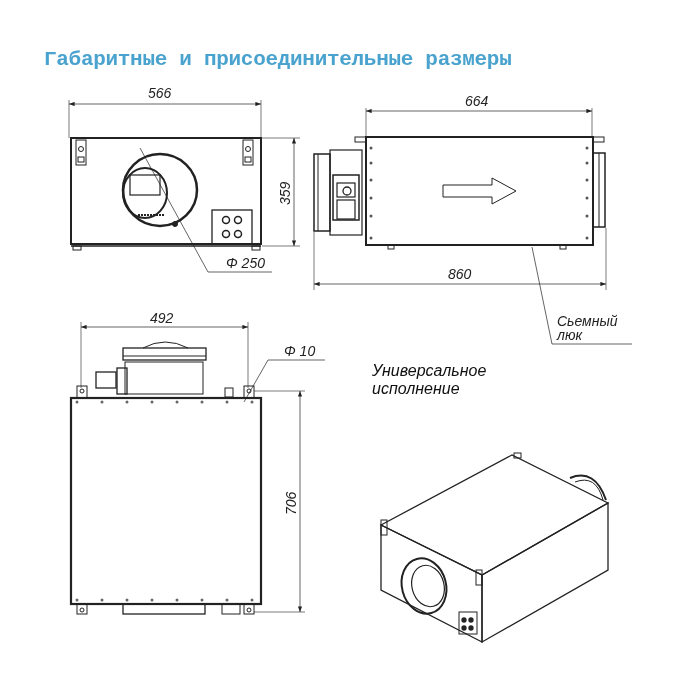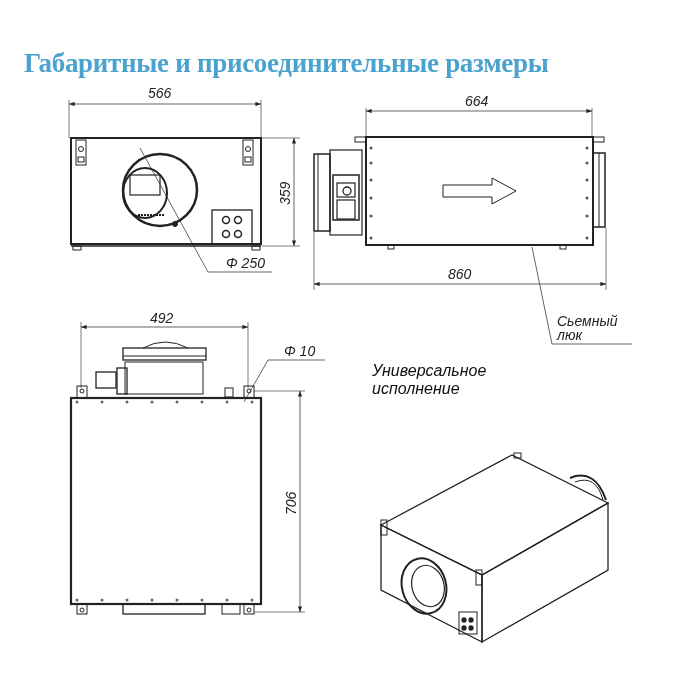--- a/index.html
+++ b/index.html
@@ -1,17 +1,17 @@
 <!DOCTYPE html>
 <html><head>
 <meta charset="utf-8">
 <style>
   html, body { margin:0; padding:0; background:#ffffff; }
   body { width:700px; height:700px; position:relative; overflow:hidden; font-family:"Liberation Sans", sans-serif; }
-  .title { position:absolute; left:24px; top:48px; font-family:Liberation Serif, serif; font-size:27px; font-weight:bold; color:#4aa3cf; letter-spacing:-0.3px; }
+  .title { position:absolute; left:44px; top:48px; font-family:Liberation Mono, monospace; font-size:21px; font-weight:bold; color:#4aa3cf; letter-spacing:-0.3px; }
   svg { position:absolute; left:0; top:0; }
   .dim { font-family:"Liberation Sans", sans-serif; font-style:italic; font-size:14px; fill:#222; }
   .note { font-family:"Liberation Sans", sans-serif; font-style:italic; font-size:14px; fill:#222; }
   .big-note { font-family:"Liberation Sans", sans-serif; font-style:italic; font-size:16px; fill:#111; }
 </style>
 </head>
 <body>
 
 <div class="title">Габаритные и присоединительные размеры</div>
 

